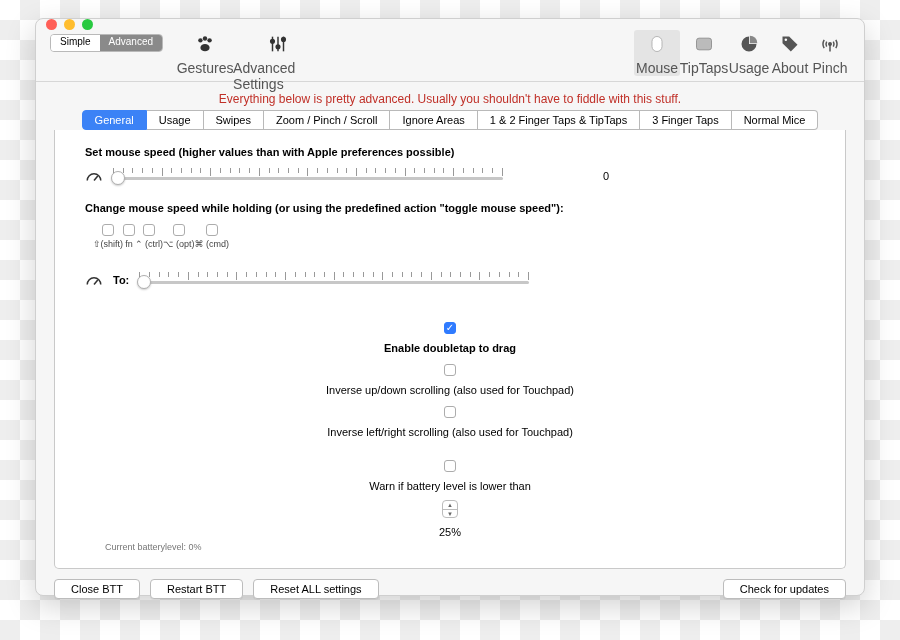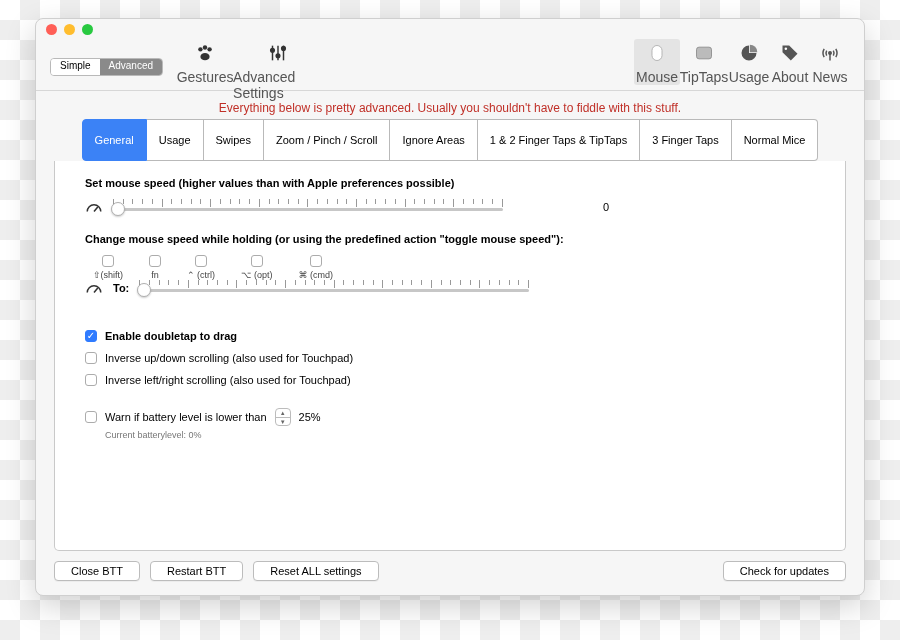--- a/index.html
+++ b/index.html
@@ -14,56 +14,56 @@
   background: #f6f6f6; border: 1px solid #cfcfcf; border-radius: 8px;
   box-shadow: 0 10px 30px rgba(0,0,0,0.18);
   display: flex; flex-direction: column;
 }
 .titlebar { height: 20px; display: flex; align-items: center; padding: 0 10px; gap: 7px; }
 .tl-btn { width: 11px; height: 11px; border-radius: 50%; }
 .tl-close { background: #ff5f57; } .tl-min { background: #ffbd2e; } .tl-max { background: #28c940; }
 .toolbar {
   height: 52px; display: flex; align-items: flex-start; padding: 0 14px; border-bottom: 1px solid #d7d7d7;
 }
-.seg { display: flex; border: 1px solid #b9b9b9; border-radius: 4px; overflow: hidden; height: 18px; margin-top: 19px; }
+.seg { display: flex; border: 1px solid #b9b9b9; border-radius: 4px; overflow: hidden; height: 18px; margin-top: 4px; }
 .seg div { padding: 1px 9px; font-size: 10px; cursor: default; background: #fff; }
 .seg .active { background: #8a8a8a; color: #fff; }
 .tb-item { display: flex; flex-direction: column; align-items: center; width: 56px; font-size: 14px; color: #555; gap: 4px; padding-top: 2px; }
 .tb-item.wide { width: 90px; }
 .tb-item .icon { width: 24px; height: 24px; display: flex; align-items: center; justify-content: center; }
 .tb-item.selected { background: #e4e4e4; border-radius: 3px; }
 .spacer { flex: 1; }
 .content { flex: 1; padding: 10px 18px 0; display: flex; flex-direction: column; }
 .warning { text-align: center; color: #c03028; font-size: 12px; margin-bottom: 4px; }
 .tabs { display: flex; justify-content: center; }
 .tab {
-  border: 1px solid #b9b9b9; border-left: none; padding: 14px 12px; font-size: 11px; background: #fff;
+  border: 1px solid #b9b9b9; border-left: none; padding: 3px 12px; font-size: 11px; background: #fff;
 }
 .tab:first-child { border-left: 1px solid #b9b9b9; border-radius: 4px 0 0 4px; }
 .tab:last-child { border-radius: 0 4px 4px 0; }
 .tab.active { background: #3b82f6; color: #fff; border-color: #3b82f6; }
 .panel {
   flex: 1; border: 1px solid #c9c9c9; border-top: none; background: #fff; border-radius: 0 0 5px 5px;
   padding: 16px 30px; margin-bottom: 10px; overflow: hidden;
 }
 .heading { font-weight: 600; font-size: 11px; margin-bottom: 10px; }
 .row { display: flex; align-items: center; gap: 10px; margin-bottom: 18px; }
 .gauge { width: 18px; height: 14px; }
 .slider-wrap { position: relative; width: 390px; height: 16px; }
 .slider-ticks { position: absolute; left: 0; right: 0; top: 0; height: 5px; display: flex; justify-content: space-between; }
 .slider-ticks span { width: 1px; height: 5px; background: #999; }
 .slider-ticks span.tall { height: 8px; }
 .slider-track { position: absolute; left: 0; right: 0; top: 9px; height: 3px; background: #c7c7c7; border-radius: 2px; }
 .slider-thumb { position: absolute; top: 3px; width: 14px; height: 14px; border-radius: 50%; background: #fff; border: 1px solid #b0b0b0; box-shadow: 0 1px 2px rgba(0,0,0,0.2); }
-.mods { display: flex; gap: 26px; margin-left: 8px; margin-bottom: 0; }
+.mods { display: flex; margin-left: 8px; margin-bottom: 23px; }
 .mod { display: flex; flex-direction: column; align-items: center; gap: 3px; font-size: 9px; color: #444; }
 .cb { width: 12px; height: 12px; border: 1px solid #acacac; border-radius: 3px; background: #fff; display: inline-flex; align-items: center; justify-content: center; }
 .cb.checked { background: #2f7bff; border-color: #2f7bff; }
 .cb.checked::after { content: "✓"; color: #fff; font-size: 10px; line-height: 1; }
-.opt-row { display: flex; align-items: center; gap: 8px; margin-bottom: 10px; font-size: 11px; }
+.opt-row { display: flex; align-items: center; gap: 8px; margin-bottom: 10px; font-size: 11px; flex-direction: column; }
 .stepper { display: inline-flex; border: 1px solid #bcbcbc; border-radius: 4px; width: 16px; height: 18px; flex-direction: column; }
 .stepper div { flex: 1; font-size: 6px; text-align: center; line-height: 8px; color: #666; }
 .stepper div:first-child { border-bottom: 1px solid #bcbcbc; }
 .subtext { font-size: 9px; color: #777; margin-left: 20px; margin-top: -6px; }
 .footer { display: flex; gap: 10px; padding: 0 18px 14px; }
 .btn {
   border: 1px solid #bcbcbc; background: #fff; border-radius: 4px; padding: 3px 16px; font-size: 11px;
   box-shadow: 0 1px 0 rgba(0,0,0,0.04);
 }
 </style>
@@ -143,21 +143,21 @@
       <span>About</span>
     </div>
     <div class="tb-item" style="width:40px">
       <div class="icon">
         <svg viewBox="0 0 24 24" width="20" height="20" stroke="#555" stroke-width="1.8" fill="none">
             <path d="M5 7a10 10 0 0 0 0 10M19 7a10 10 0 0 1 0 10M8 9a6 6 0 0 0 0 6M16 9a6 6 0 0 1 0 6"></path>
             <circle cx="12" cy="12" r="1.5" fill="#555"></circle>
             <line x1="12" y1="13" x2="12" y2="21"></line>
           </svg>
       </div>
-      <span>News</span>
+      <span>Pinch</span>
     </div>
   </div>
 
   <div class="content">
     <div class="warning">Everything below is pretty advanced. Usually you shouldn't have to fiddle with this stuff.</div>
     <div class="tabs" id="tabs-row">
         <div class="tab active">General</div>
         <div class="tab">Usage</div>
         <div class="tab">Swipes</div>
         <div class="tab">Zoom / Pinch / Scroll</div>

